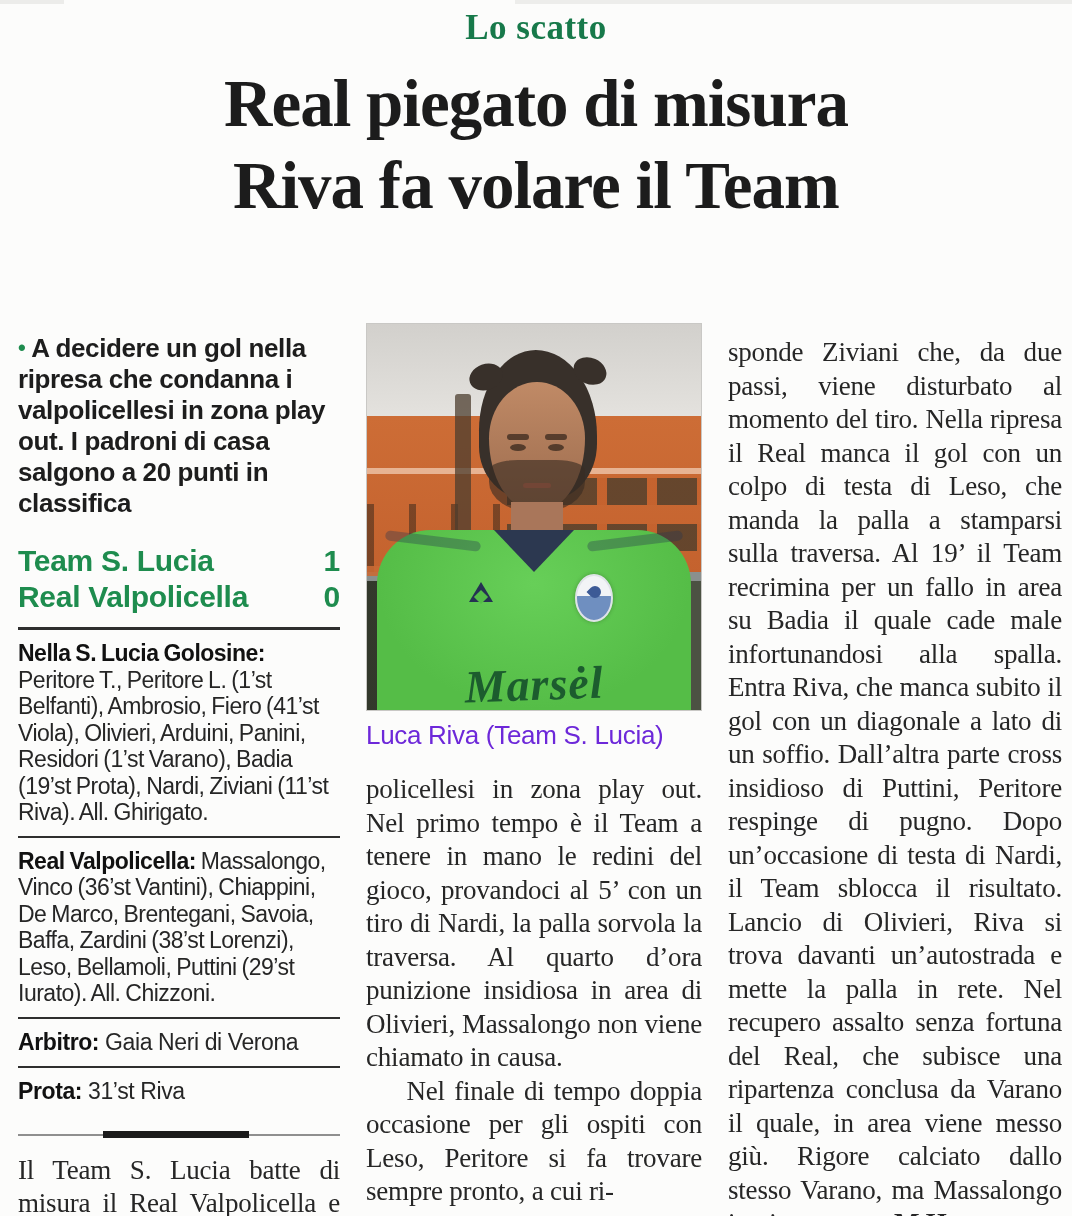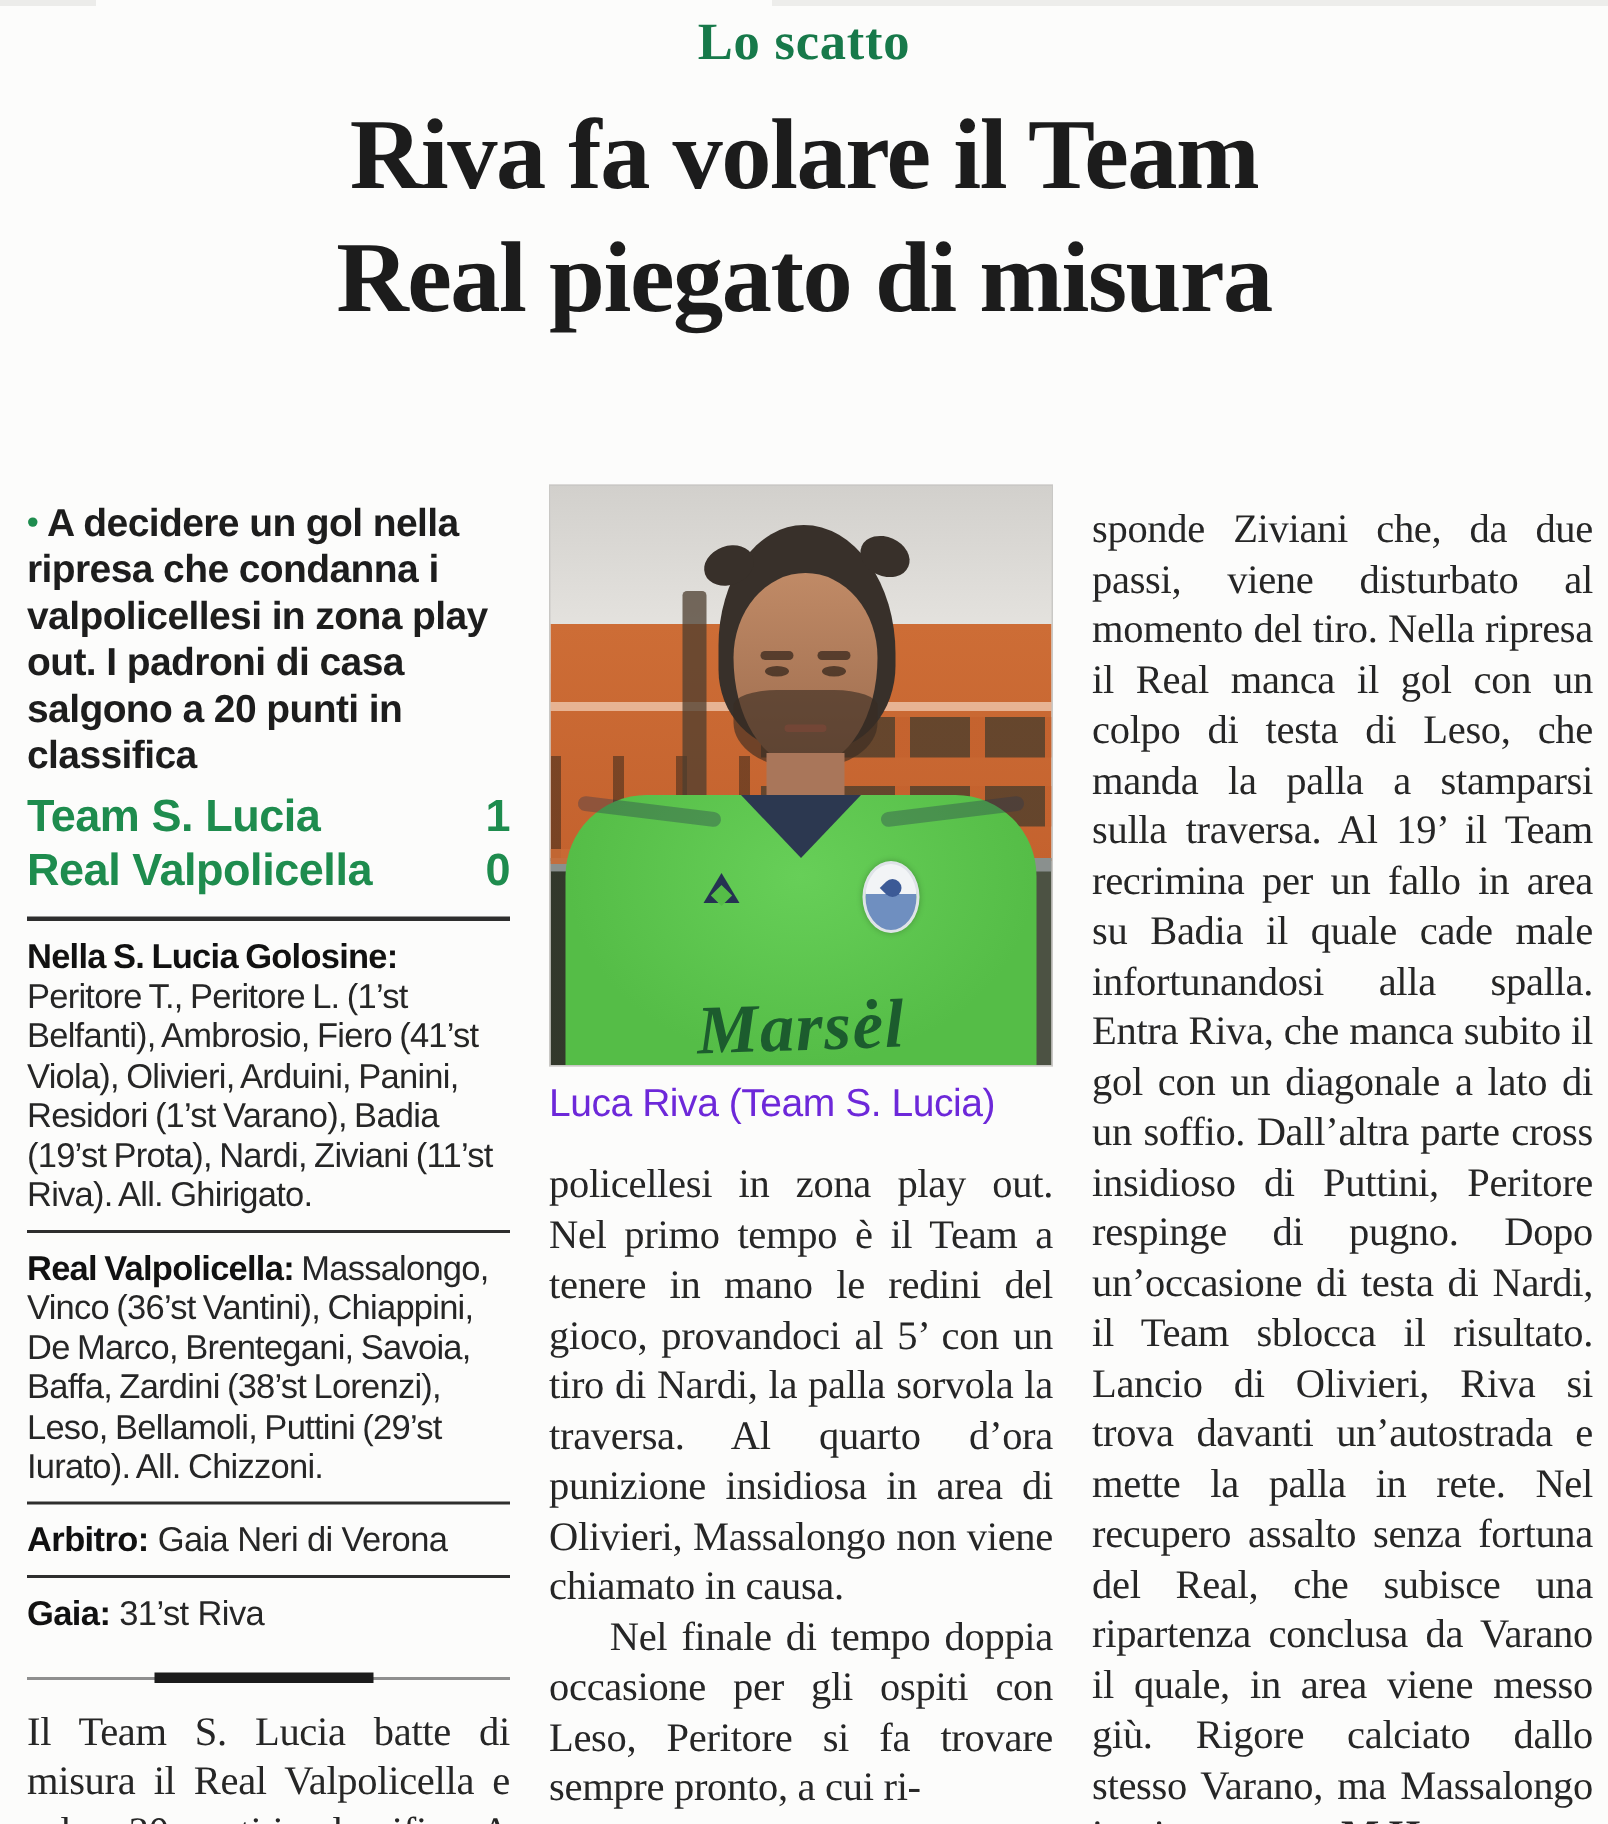--- a/index.html
+++ b/index.html
@@ -19,21 +19,21 @@
 
   
   .columns { position:absolute; top:320px; left:18px; display:grid;
     grid-template-columns:322px 336px 334px; column-gap:26px; height:906px; overflow:hidden; }
   .col { overflow:hidden; }
 
   
   .summary { margin-top:12px; font-weight:bold; font-size:26px; line-height:31px;
     color:#1d1d1d; letter-spacing:-0.4px; }
   .summary .bullet { color:#1e8c4e; font-size:22px; vertical-align:2px; margin-right:6px; }
-  .scoreboard { margin-top:8px; }
+  .scoreboard { margin-top:24px; }
   .score-row { display:flex; justify-content:space-between; align-items:baseline;
     font-weight:bold; font-size:30px; line-height:36px; color:#1e8c4e; letter-spacing:-0.3px; }
   .rule { border:none; border-top:2px solid #2e2e2e; margin:10px 0 10px 0; }
   .rule.thick { border-top-width:3px; margin-top:12px; }
   .lineup { font-size:23px; line-height:26.5px; color:#262626; letter-spacing:-0.5px;
     word-spacing:-1px; }
   .lineup b, .infoline b { color:#111; }
   .infoline { font-size:23px; line-height:27px; color:#262626; letter-spacing:-0.4px; }
   .divider-thick { position:relative; height:7px; margin:26px 0 16px 0; }
   .divider-thick::before { content:""; position:absolute; left:0; right:0; top:3px;
@@ -118,22 +118,22 @@
 </style>
 </head>
 <body>
 
 <div class="page">
   <div class="scan-edge"></div>
 
   <div class="kicker">Lo scatto</div>
 
   <div class="headline">
+    <div>Real piegato di misura</div>
     <div>Riva fa volare il Team</div>
-    <div>Real piegato di misura</div>
   </div>
 
   <div class="columns">
 
     <div class="col col-left">
       <div class="summary">
         <span class="bullet">•</span><span>A decidere un gol nella ripresa che condanna i valpolicellesi in zona play out. I padroni di casa salgono a 20 punti in classifica</span>
       </div>
 
       <div class="scoreboard">
@@ -154,21 +154,21 @@
       <hr class="rule">
 
       <div class="lineup"><b>Real Valpolicella:</b><span> Massalongo, Vinco (36’st Vantini), Chiappini, De Marco, Brentegani, Savoia, Baffa, Zardini (38’st Lorenzi), Leso, Bellamoli, Puttini (29’st Iurato). All. Chizzoni.</span></div>
 
       <hr class="rule">
 
       <div class="infoline"><b>Arbitro:</b><span> Gaia Neri di Verona</span></div>
 
       <hr class="rule">
 
-      <div class="infoline"><b>Gaia:</b><span> 31’st Riva</span></div>
+      <div class="infoline"><b>Prota:</b><span> 31’st Riva</span></div>
 
       <div class="divider-thick">
         <div class="bar"></div>
       </div>
 
       <div class="body-serif">Il Team S. Lucia batte di misura il Real Valpolicella e sale a 20 punti in classifica. A decidere la gara un gol nella ripresa che condanna i val-</div>
     </div>
 
     <div class="col col-mid">
       <div class="photo">

